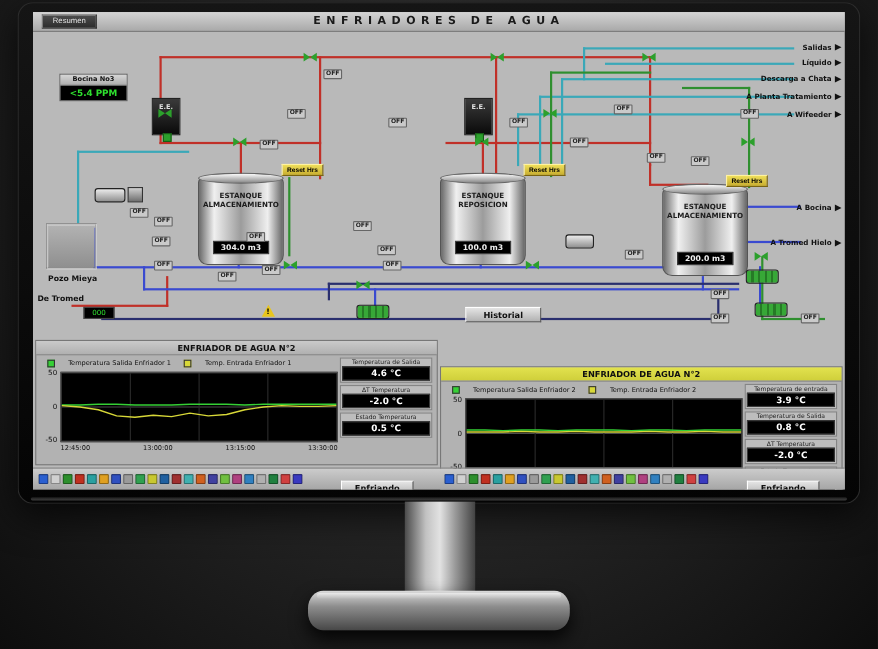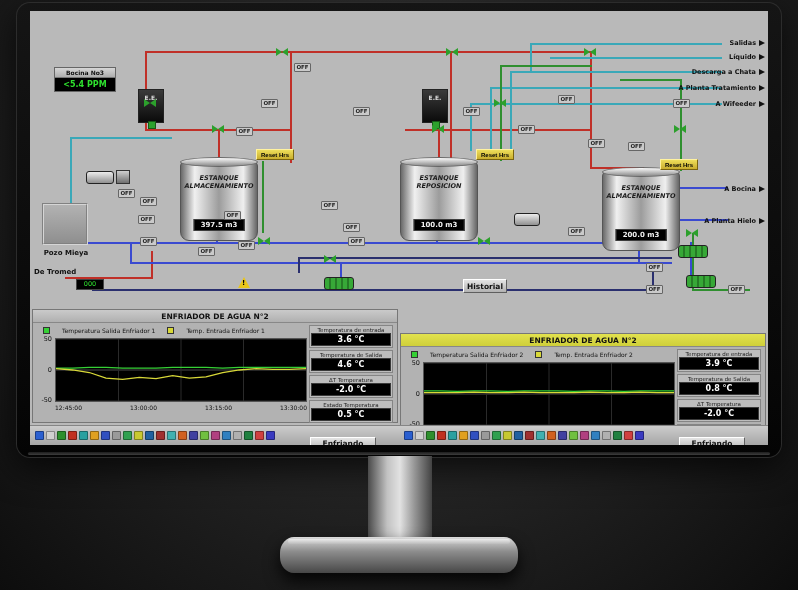--- a/index.html
+++ b/index.html
@@ -47,21 +47,21 @@
   .valve::after  { content:""; position:absolute; right:0; top:0;
                    border-right:6px solid #2ca02c; border-top:4px solid transparent; border-bottom:4px solid transparent; }
 
   .tank { position:absolute; width:78px; height:80px; z-index:2;
           background:linear-gradient(90deg,#6a6a6a,#f0f0f0 18%,#9c9c9c 50%,#efefef 82%,#666);
           border:1px solid #555; border-radius:5px 5px 9px 9px; }
   .tank-top { position:absolute; top:-5px; left:-1px; width:78px; height:10px; border-radius:50%;
               background:linear-gradient(#fbfbfb,#8a8a8a); border:1px solid #666; }
   .tank-name { position:relative; padding-top:12px; text-align:center; font-size:6.5px;
                font-weight:bold; color:#1d1d1d; line-height:1.25; }
-  .tank-name span { display:block;font-style:italic; }
+  .tank-name span { display:block; }
   .tank-display { position:absolute; bottom:9px; left:50%; transform:translateX(-50%);
                   background:#000; color:#f0f0f0; font-size:7px; font-weight:bold;
                   padding:1px 6px; border:1px solid #3c3c3c; white-space:nowrap; }
 
   .ee { position:absolute; width:26px; height:34px; z-index:2; text-align:center;
         background:linear-gradient(#3a3a3a,#0a0a0a); border:1px solid #222;
         color:#ddd; font-size:6px; font-weight:bold; padding-top:4px; }
   .ee::after { content:""; position:absolute; bottom:-7px; left:50%; margin-left:-3px;
                width:6px; height:6px; background:#2ca02c; border:1px solid #155a15; }
 
@@ -74,21 +74,21 @@
 
   .pozo { position:absolute; left:12px; top:192px; width:46px; height:42px; z-index:2;
           background:linear-gradient(#b2b2b2,#8f8f8f); border:2px groove #d5d5d5; }
   .pozo-label { position:absolute; left:4px; top:238px; width:64px; font-size:7px;
                 font-weight:bold; text-align:center; z-index:3; }
   .tromed-label { position:absolute; left:4px; top:257px; font-size:7px; font-weight:bold; z-index:3; }
 
   .btn3d { background:linear-gradient(#e4e4e4,#b2b2b2); border:1px solid;
            border-color:#fff #5f5f5f #5f5f5f #fff; font-size:7.5px; font-weight:bold;
            color:#111; cursor:pointer; font-family:"DejaVu Sans",sans-serif; }
-  .historial { position:absolute; left:393px; top:268px; width:44px; height:14px; z-index:4;margin-left:40px; }
+  .historial { position:absolute; left:393px; top:268px; width:69px; height:14px; z-index:4; }
 
   .resetbtn { position:absolute; width:38px; height:11px; z-index:4; font-size:6px; font-weight:bold;
               background:linear-gradient(#eede5a,#c9ae2e); border:1px solid;
               border-color:#fff2a0 #7a6410 #7a6410 #fff2a0; cursor:pointer; }
 
   .pump { position:absolute; height:13px; border:1px solid #222; border-radius:3px; z-index:3; }
   .pump.green { background:repeating-linear-gradient(90deg,#37a837 0 4px,#267a26 4px 6px); }
   .pump.grey  { background:linear-gradient(#ececec,#909090); }
   .motor { position:absolute; width:14px; height:14px; background:linear-gradient(#cfcfcf,#6f6f6f);
            border:1px solid #333; z-index:3; }
@@ -236,21 +236,21 @@
             <div class="offbadge" style="left: 538px; top: 216px;">OFF</div>
             <div class="offbadge" style="left: 168px; top: 236px;">OFF</div>
           </div>
 
         <div class="tank" style="left:150px;top:150px">
           <div class="tank-top"></div>
           <div class="tank-name">
             <span>ESTANQUE</span>
             <span>ALMACENAMIENTO</span>
           </div>
-          <div class="tank-display">397.5 m3</div>
+          <div class="tank-display">304.0 m3</div>
         </div>
         <div class="tank" style="left:370px;top:150px">
           <div class="tank-top"></div>
           <div class="tank-name">
             <span>ESTANQUE</span>
             <span>REPOSICION</span>
           </div>
           <div class="tank-display">100.0 m3</div>
         </div>
         <div class="tank" style="left:572px;top:160px">
@@ -313,25 +313,29 @@
         </div>
         <div class="dest" style="top:89px">
           <span>A Wifeeder</span>
           <span class="dest-arrow"></span>
         </div>
         <div class="dest" style="top:174px">
           <span>A Bocina</span>
           <span class="dest-arrow"></span>
         </div>
         <div class="dest" style="top:206px">
-          <span>A Planta Hielo</span>
+          <span>A Tromed Hielo</span>
           <span class="dest-arrow"></span>
         </div>
       </div>
 
+      <div class="titlebar">
+        <button class="resumen">Resumen</button>
+        <div class="title">ENFRIADORES DE AGUA</div>
+      </div>
 
       <div class="panel" id="panel0">
         <div class="panel-header">ENFRIADOR DE AGUA N°2</div>
         <div class="legend">
           <span class="swatch" style="background: rgb(53, 208, 53);"></span>
           <span>Temperatura Salida Enfriador 1</span>
           <span class="swatch" style="background: rgb(216, 216, 56);"></span>
           <span>Temp. Entrada Enfriador 1</span>
         </div>
         <div class="ylab" style="left:2px;top:25px">50</div>
@@ -349,24 +353,20 @@
               <polyline points="0.0,30.7 16.8,32.0 33.6,34.6 50.4,40.3 67.2,41.6 84.0,39.7 100.8,41.0 117.6,37.8 134.4,40.3 151.2,39.0 168.0,34.6 184.8,32.0 201.6,30.7 218.4,31.4 235.2,31.4 252.0,30.7" fill="none" stroke="#d8d838" stroke-width="1.3"></polyline>
             </svg>
         </div>
         <div class="xlabs">
           <span>12:45:00</span>
           <span>13:00:00</span>
           <span>13:15:00</span>
           <span>13:30:00</span>
         </div>
         <div class="vcol">
-          <div class="vbox">
-            <div class="vlabel">Temperatura de entrada</div>
-            <div class="vdisp">3.6 °C</div>
-          </div>
           <div class="vbox">
             <div class="vlabel">Temperatura de Salida</div>
             <div class="vdisp">4.6 °C</div>
           </div>
           <div class="vbox">
             <div class="vlabel">ΔT Temperatura</div>
             <div class="vdisp">-2.0 °C</div>
           </div>
           <div class="vbox">
             <div class="vlabel">Estado Temperatura</div>

